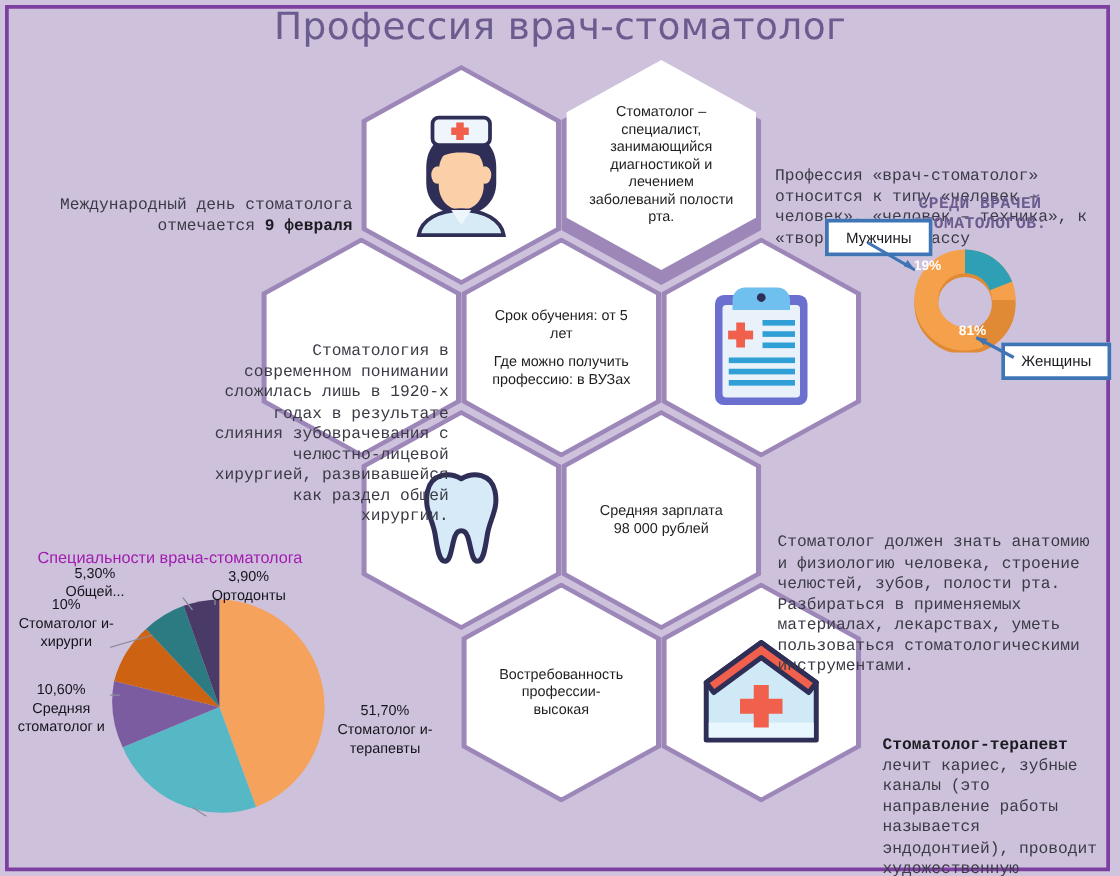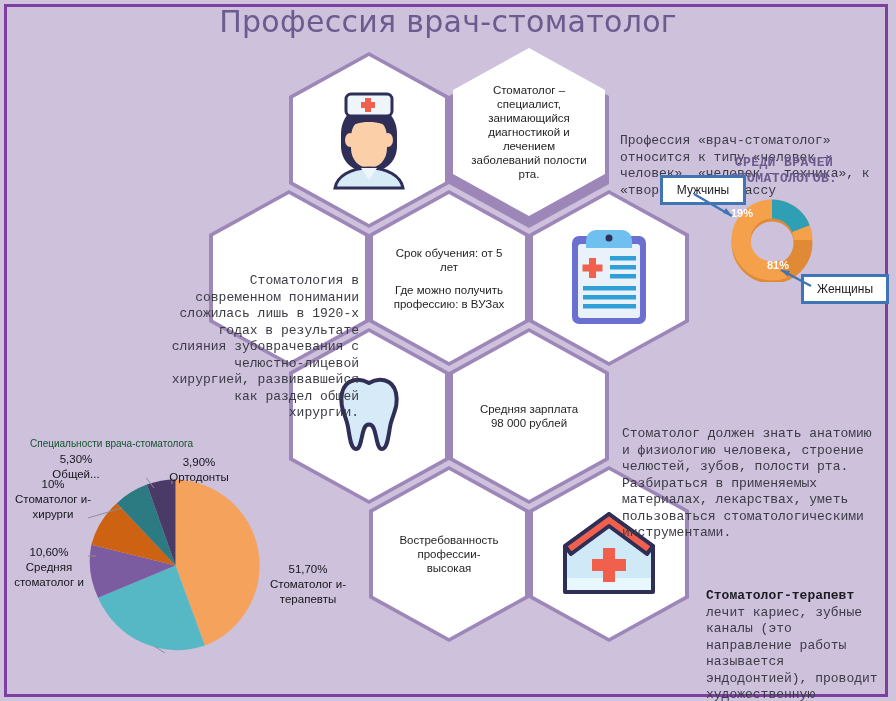--- a/index.html
+++ b/index.html
@@ -62,21 +62,21 @@
   
   .callout{
     position:absolute;background:#ffffff;
     border:3px solid #3f74b5;
     font-size:12px;color:#1b1b22;
     display:flex;align-items:center;justify-content:center;
     font-family:"Liberation Sans",sans-serif;
   }
   
   .pie-title{
-    position:absolute;font-size:10px;color:#14532d;
+    position:absolute;font-size:13px;color:#a21caf;
     font-family:"Liberation Sans",sans-serif;white-space:nowrap;
   }
   .pielabel{
     position:absolute;font-size:11.5px;line-height:15px;color:#15151b;
     text-align:center;font-family:"Liberation Sans",sans-serif;
   }
   .donutpct{
     position:absolute;font-size:11px;font-weight:bold;color:#ffffff;
     font-family:"Liberation Sans",sans-serif;
   }
@@ -170,20 +170,24 @@
   <div class="hex" style="left:533px;top:470px;width:152px;height:168px;">
     <svg width="96" height="92" viewBox="0 0 96 92">
       <path d="M48 6 L92 38 L92 84 L4 84 L4 38 Z" fill="#cfe9f7" stroke="#2e2e57" stroke-width="4" stroke-linejoin="round"></path>
       <path d="M48 6 L92 38 L86 46 L48 18 L10 46 L4 38 Z" fill="#f0604d" stroke="#2e2e57" stroke-width="4" stroke-linejoin="round"></path>
       <rect x="6" y="70" width="84" height="12" fill="#e8f6fd"></rect>
       <rect x="42" y="40" width="12" height="34" fill="#f0604d"></rect>
       <rect x="31" y="51" width="34" height="12" fill="#f0604d"></rect>
     </svg>
   </div>
 
+  <div class="sidetext ta-right" style="left:42px;top:113px;width:240px;">
+    <span>Международный день стоматолога</span><br>
+    <span>отмечается </span><span class="b">9 февраля</span>
+  </div>
 
   <div class="sidetext ta-left" style="left:620px;top:90px;width:258px;">Профессия «врач-стоматолог» относится к типу «человек – человек», «человек – техника», к «творческому» классу</div>
 
   <div class="capline" style="left:690px;top:155px;width:188px;">СРЕДИ ВРАЧЕЙ СТОМАТОЛОГОВ:</div>
 
   <div class="sidetext ta-right" style="left:165px;top:230px;width:194px;">Стоматология в современном понимании сложилась лишь в 1920-х годах в результате слияния зубоврачевания с челюстно-лицевой хирургией, развивавшейся как раздел общей хирургии.</div>
 
   <div class="sidetext ta-left" style="left:622px;top:383px;width:256px;">Стоматолог должен знать анатомию и физиологию человека, строение челюстей, зубов, полости рта. Разбираться в применяемых материалах, лекарствах, уметь пользоваться стоматологическими инструментами.</div>
 
   <div class="sidetext ta-left" style="left:706px;top:545px;width:178px;">

